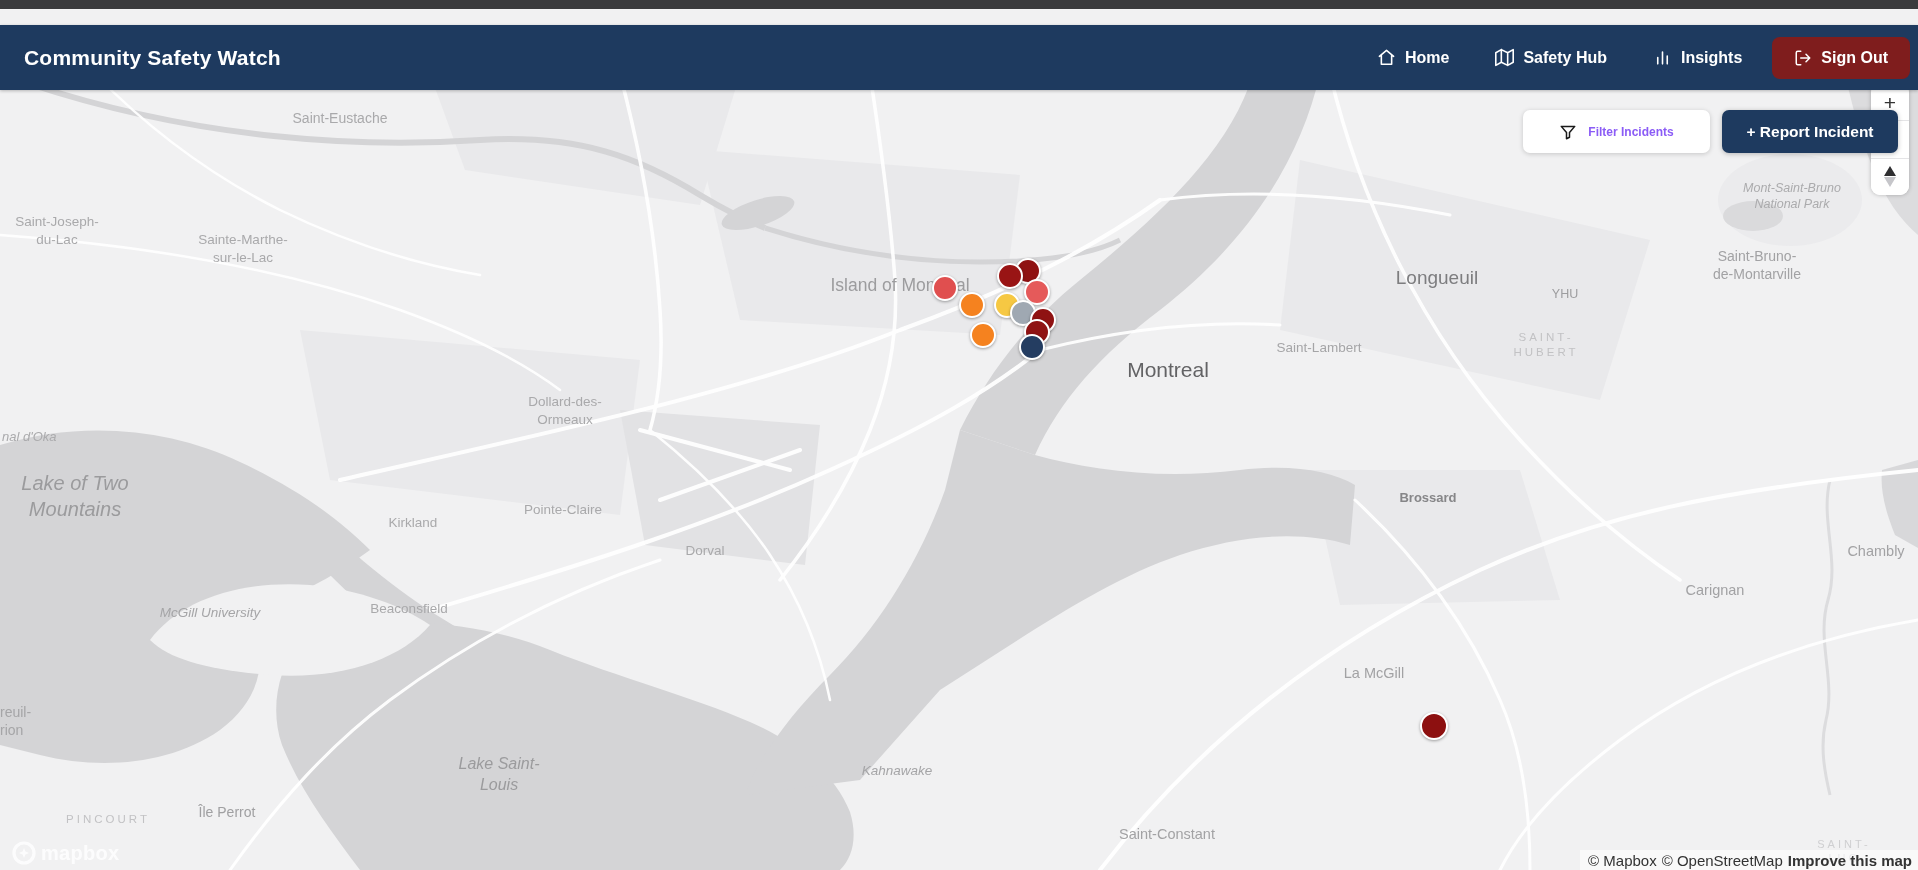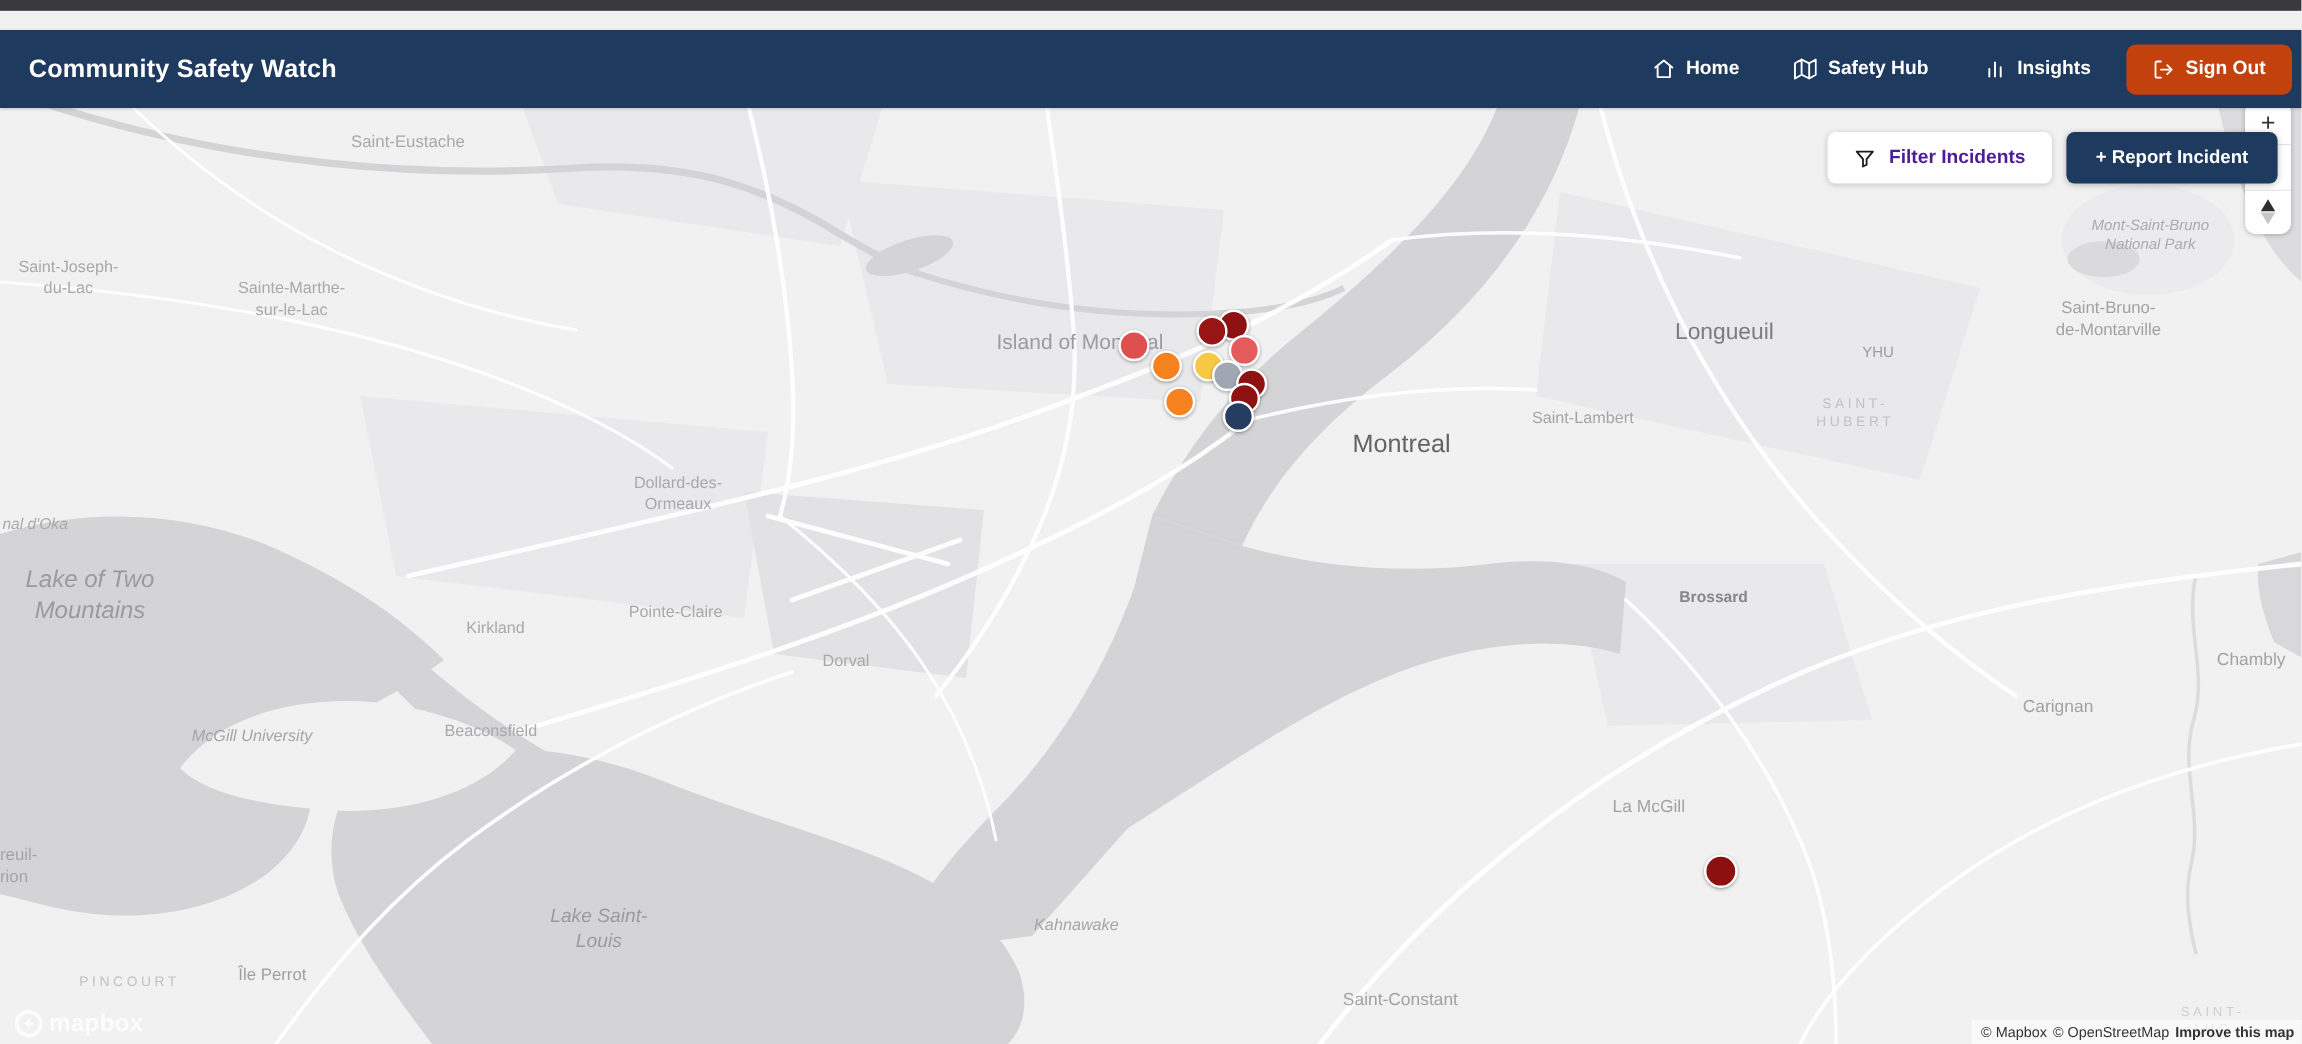--- a/index.html
+++ b/index.html
@@ -10,39 +10,39 @@
   .top-strip { position:absolute; left:0; top:0; width:100%; height:9px; background:#3a3a3c; z-index:30; }
   header { position:absolute; left:0; top:9px; width:100%; height:65px; background:#1e3a5f; z-index:25;
            display:flex; align-items:center; justify-content:space-between; padding:0 8px 0 24px;
            box-shadow:0 1px 3px rgba(0,0,0,.25);margin-top:16px; }
   .app-title { color:#fff; font-size:21px; font-weight:700; letter-spacing:.2px; }
   nav { display:flex; align-items:center; gap:14px; }
   .nav-item { display:flex; align-items:center; gap:9px; color:#fff; font-size:16px; font-weight:600;
               padding:10px 16px; cursor:pointer; }
   .nav-item svg { width:19px; height:19px; stroke:#fff; stroke-width:2; fill:none; stroke-linecap:round; stroke-linejoin:round; }
   .signout-btn { display:flex; align-items:center; gap:9px; color:#fff; font-size:16px; font-weight:600;
-                 background:#c2410c; border:none; border-radius:8px; padding:12px 22px; cursor:pointer; }
+                 background:#7f1d1d; border:none; border-radius:8px; padding:12px 22px; cursor:pointer; }
   .signout-btn svg { width:18px; height:18px; stroke:#fff; stroke-width:2; fill:none; stroke-linecap:round; stroke-linejoin:round; }
 
   
   .map { position:absolute; inset:0; background:#f1f1f2; }
   .map-art { position:absolute; left:0; top:0; width:1918px; height:870px; }
   #label-layer, #marker-layer { position:absolute; inset:0; }
   .map-label { position:absolute; transform:translate(-50%,-50%); white-space:pre-line; text-align:center;
                line-height:1.3; pointer-events:none; }
   .map-label.italic { font-style:italic; }
   .map-label.left { transform:translate(0,-50%); text-align:left; }
   .marker { position:absolute; transform:translate(-50%,-50%); border:2.5px solid #fff; border-radius:50%;
             box-shadow:0 1px 3px rgba(0,0,0,.35); cursor:pointer; }
 
   
   .filter-btn { position:absolute; left:1523px; top:110px; width:187px; height:43px; z-index:10;
                 display:flex; align-items:center; justify-content:center; gap:11px;
                 background:#fff; border:none; border-radius:7px; box-shadow:0 1px 5px rgba(0,0,0,.18);
-                font-family:inherit; font-size:16px; font-weight:600; color:#4c1d95; cursor:pointer; }
+                font-family:inherit; font-size:12px; font-weight:600; color:#8b5cf6; cursor:pointer; }
   .filter-btn svg { width:18px; height:18px; stroke:#1a1a1a; stroke-width:2; fill:none; stroke-linejoin:round; }
   .report-btn { position:absolute; left:1722px; top:110px; width:176px; height:43px; z-index:10;
                 display:flex; align-items:center; justify-content:center;
                 background:#1e3a5f; border:none; border-radius:7px; box-shadow:0 1px 5px rgba(0,0,0,.25);
                 font-family:inherit; font-size:15.5px; font-weight:600; color:#fff; cursor:pointer; }
 
   
   .nav-ctrl { position:absolute; left:1871px; top:84px; width:38px; height:111px; z-index:5;
               background:#fff; border-radius:9px; box-shadow:0 0 4px rgba(0,0,0,.25);
               display:flex; flex-direction:column; overflow:hidden; }
@@ -52,21 +52,21 @@
   .compass { display:flex; flex-direction:column; align-items:center; }
   .tri-up { width:0; height:0; border-left:6px solid transparent; border-right:6px solid transparent; border-bottom:10px solid #2f2f31; }
   .tri-down { width:0; height:0; border-left:6px solid transparent; border-right:6px solid transparent; border-top:10px solid #c6c6ca; margin-top:1px; }
 
   
   .mapbox-logo { position:absolute; left:12px; top:841px; display:flex; align-items:center; gap:5px;
                  opacity:.85; text-decoration:none; cursor:pointer; z-index:6; }
   .mapbox-logo .logo-text { color:#fff; font-size:20px; font-weight:700; letter-spacing:.3px; }
   .attribution { position:absolute; right:0; bottom:0; height:20px; z-index:6;
                  background:rgba(255,255,255,.55); display:flex; align-items:center; gap:5px;
-                 padding:0 6px 0 8px; font-size:12px; color:#333; }
+                 padding:0 6px 0 8px; font-size:15px; color:#333; }
   .attribution a { color:#333; text-decoration:none; cursor:pointer; }
   .attribution a.improve { font-weight:700; }
 </style>
 </head>
 <body>
 
 <div id="app">
 
   <div class="map">
     <svg class="map-art" viewBox="0 0 1918 870" preserveAspectRatio="none">

